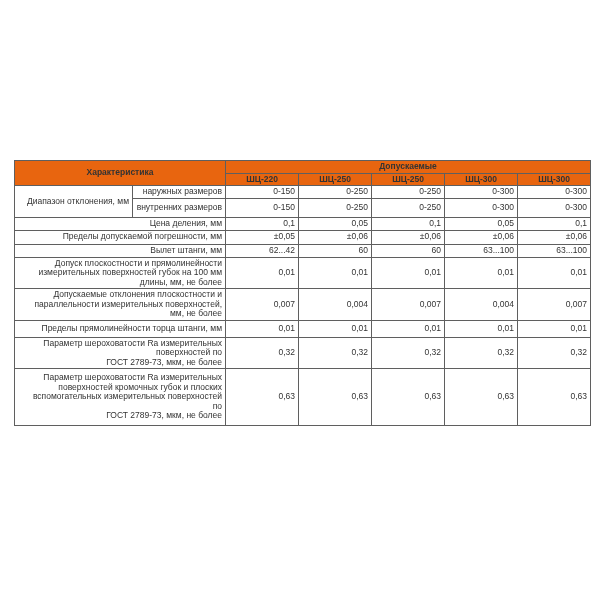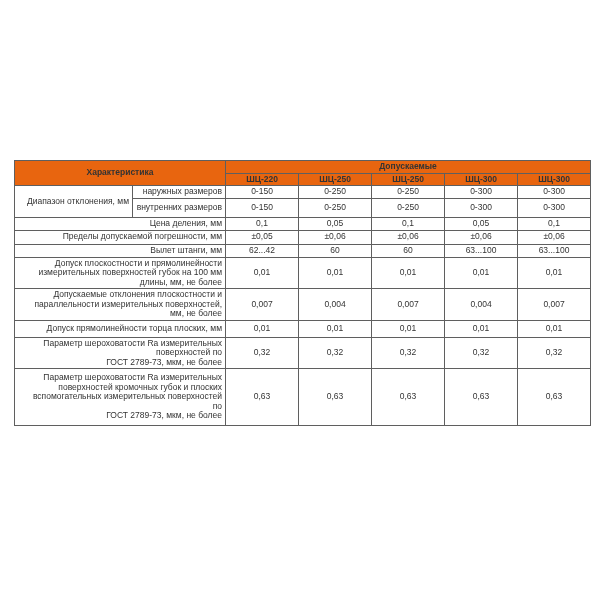--- a/index.html
+++ b/index.html
@@ -47,21 +47,21 @@
     border-right-color: #ffffff;
     border-bottom-color: #ffffff;
   }
   td.hdr.edge-r { border-right-color: #5f5f5f; }
   td.hdr.edge-b { border-bottom-color: #5f5f5f; }
   td.lbl {
     text-align: right;
     white-space: pre-line;
   }
   td.val {
-    text-align: center;
+    text-align: right;
     padding: 1px 2px;
   }
 </style>
 </head>
 <body>
 
 <div class="page">
   <table class="spec-table">
     <colgroup>
       <col style="width:118px">
@@ -146,21 +146,21 @@
 параллельности измерительных поверхностей,
 мм, не более</td>
         <td class="val">0,007</td>
         <td class="val">0,004</td>
         <td class="val">0,007</td>
         <td class="val">0,004</td>
         <td class="val">0,007</td>
       </tr>
 
       <tr style="height:17px">
-        <td class="lbl" colspan="2">Допуск прямолинейности торца плоских, мм</td>
+        <td class="lbl" colspan="2">Пределы прямолинейности торца штанги, мм</td>
         <td class="val">0,01</td>
         <td class="val">0,01</td>
         <td class="val">0,01</td>
         <td class="val">0,01</td>
         <td class="val">0,01</td>
       </tr>
 
       <tr style="height:31px">
         <td class="lbl" colspan="2">Параметр шероховатости Ra измерительных
 поверхностей по

